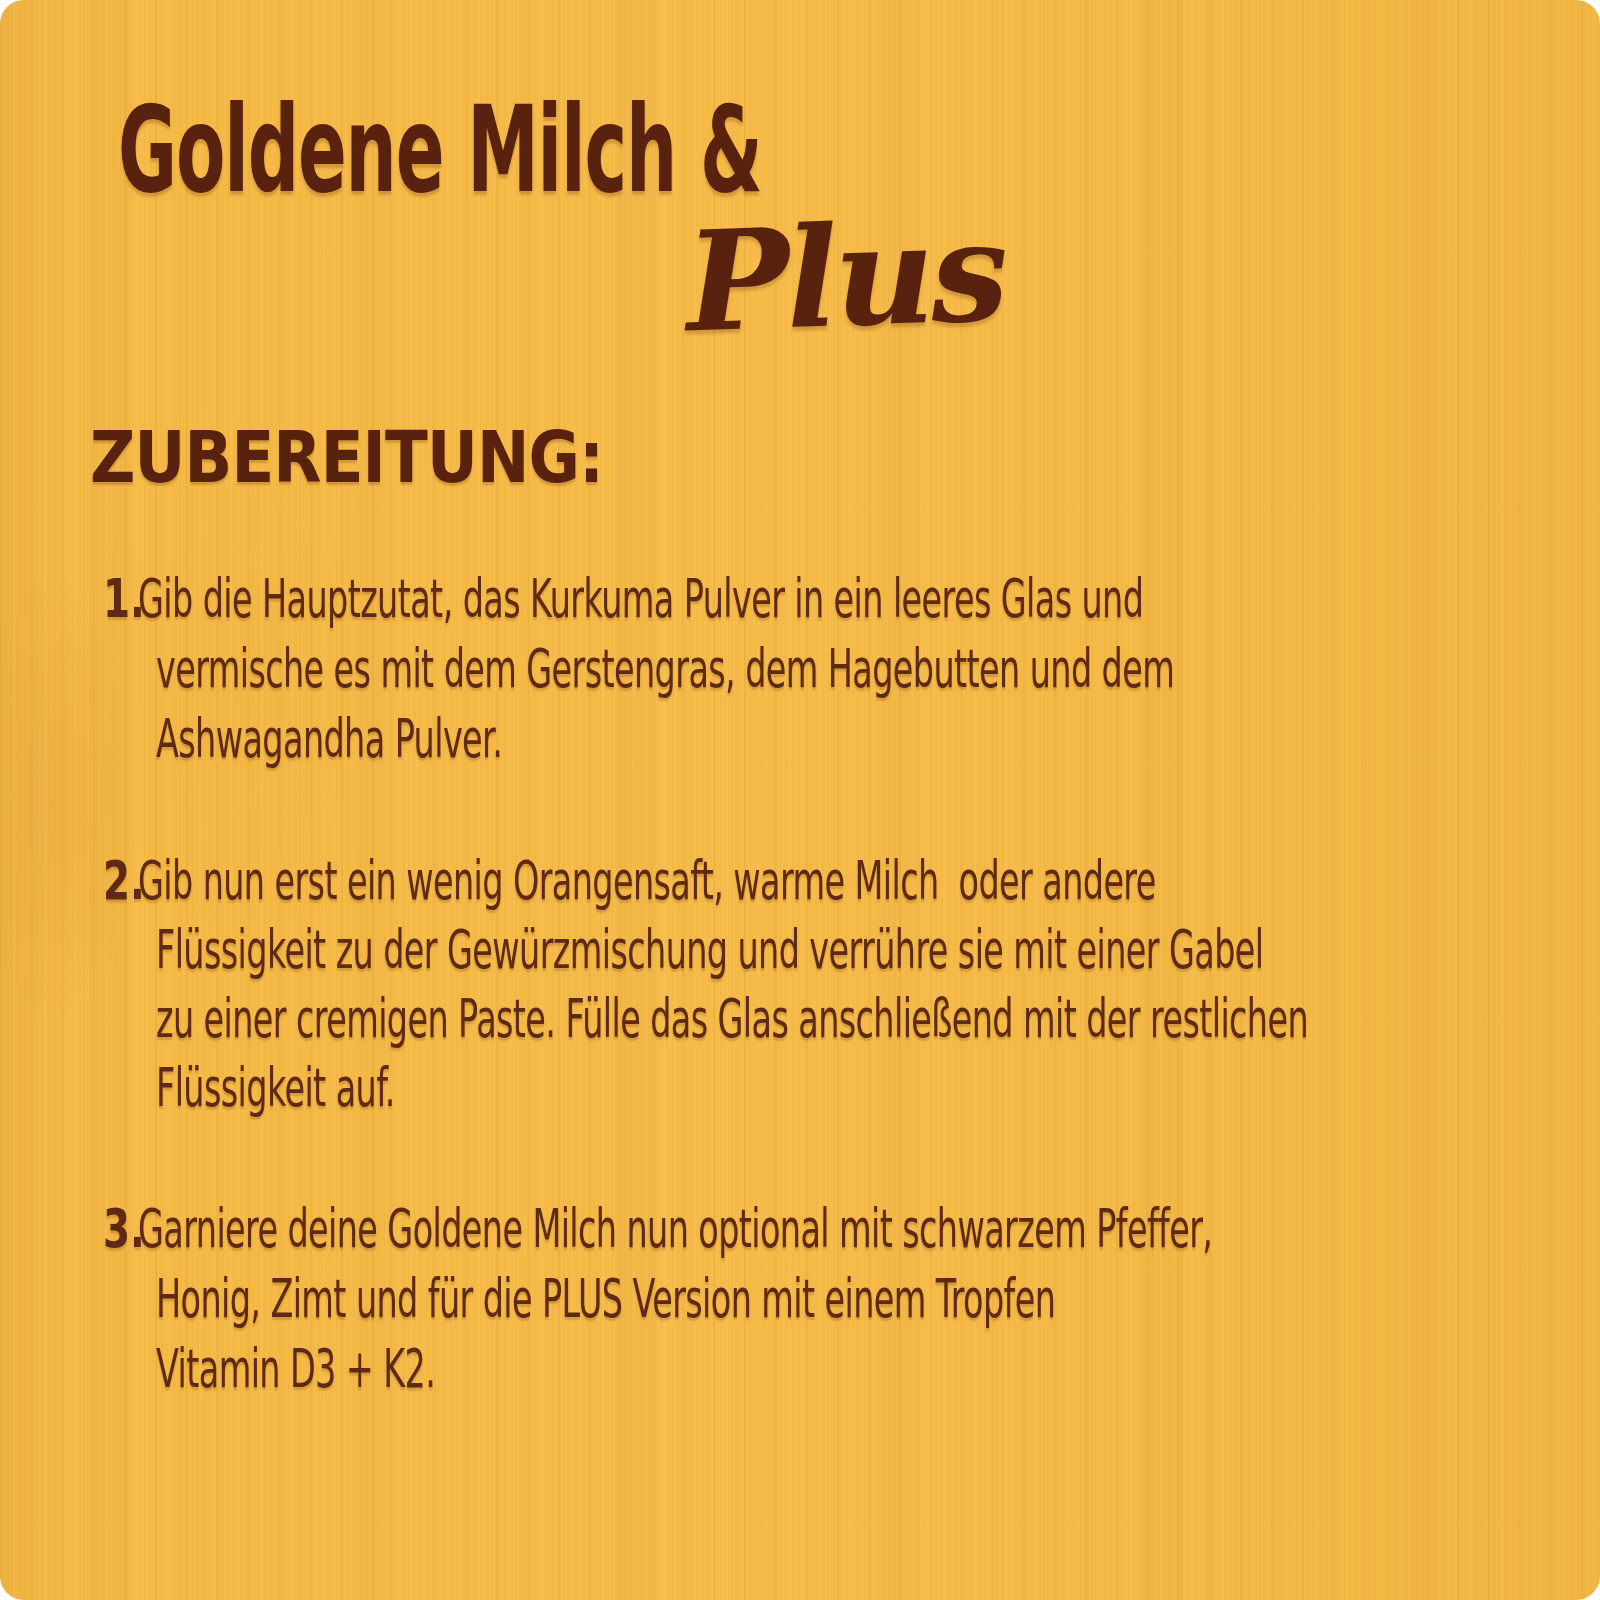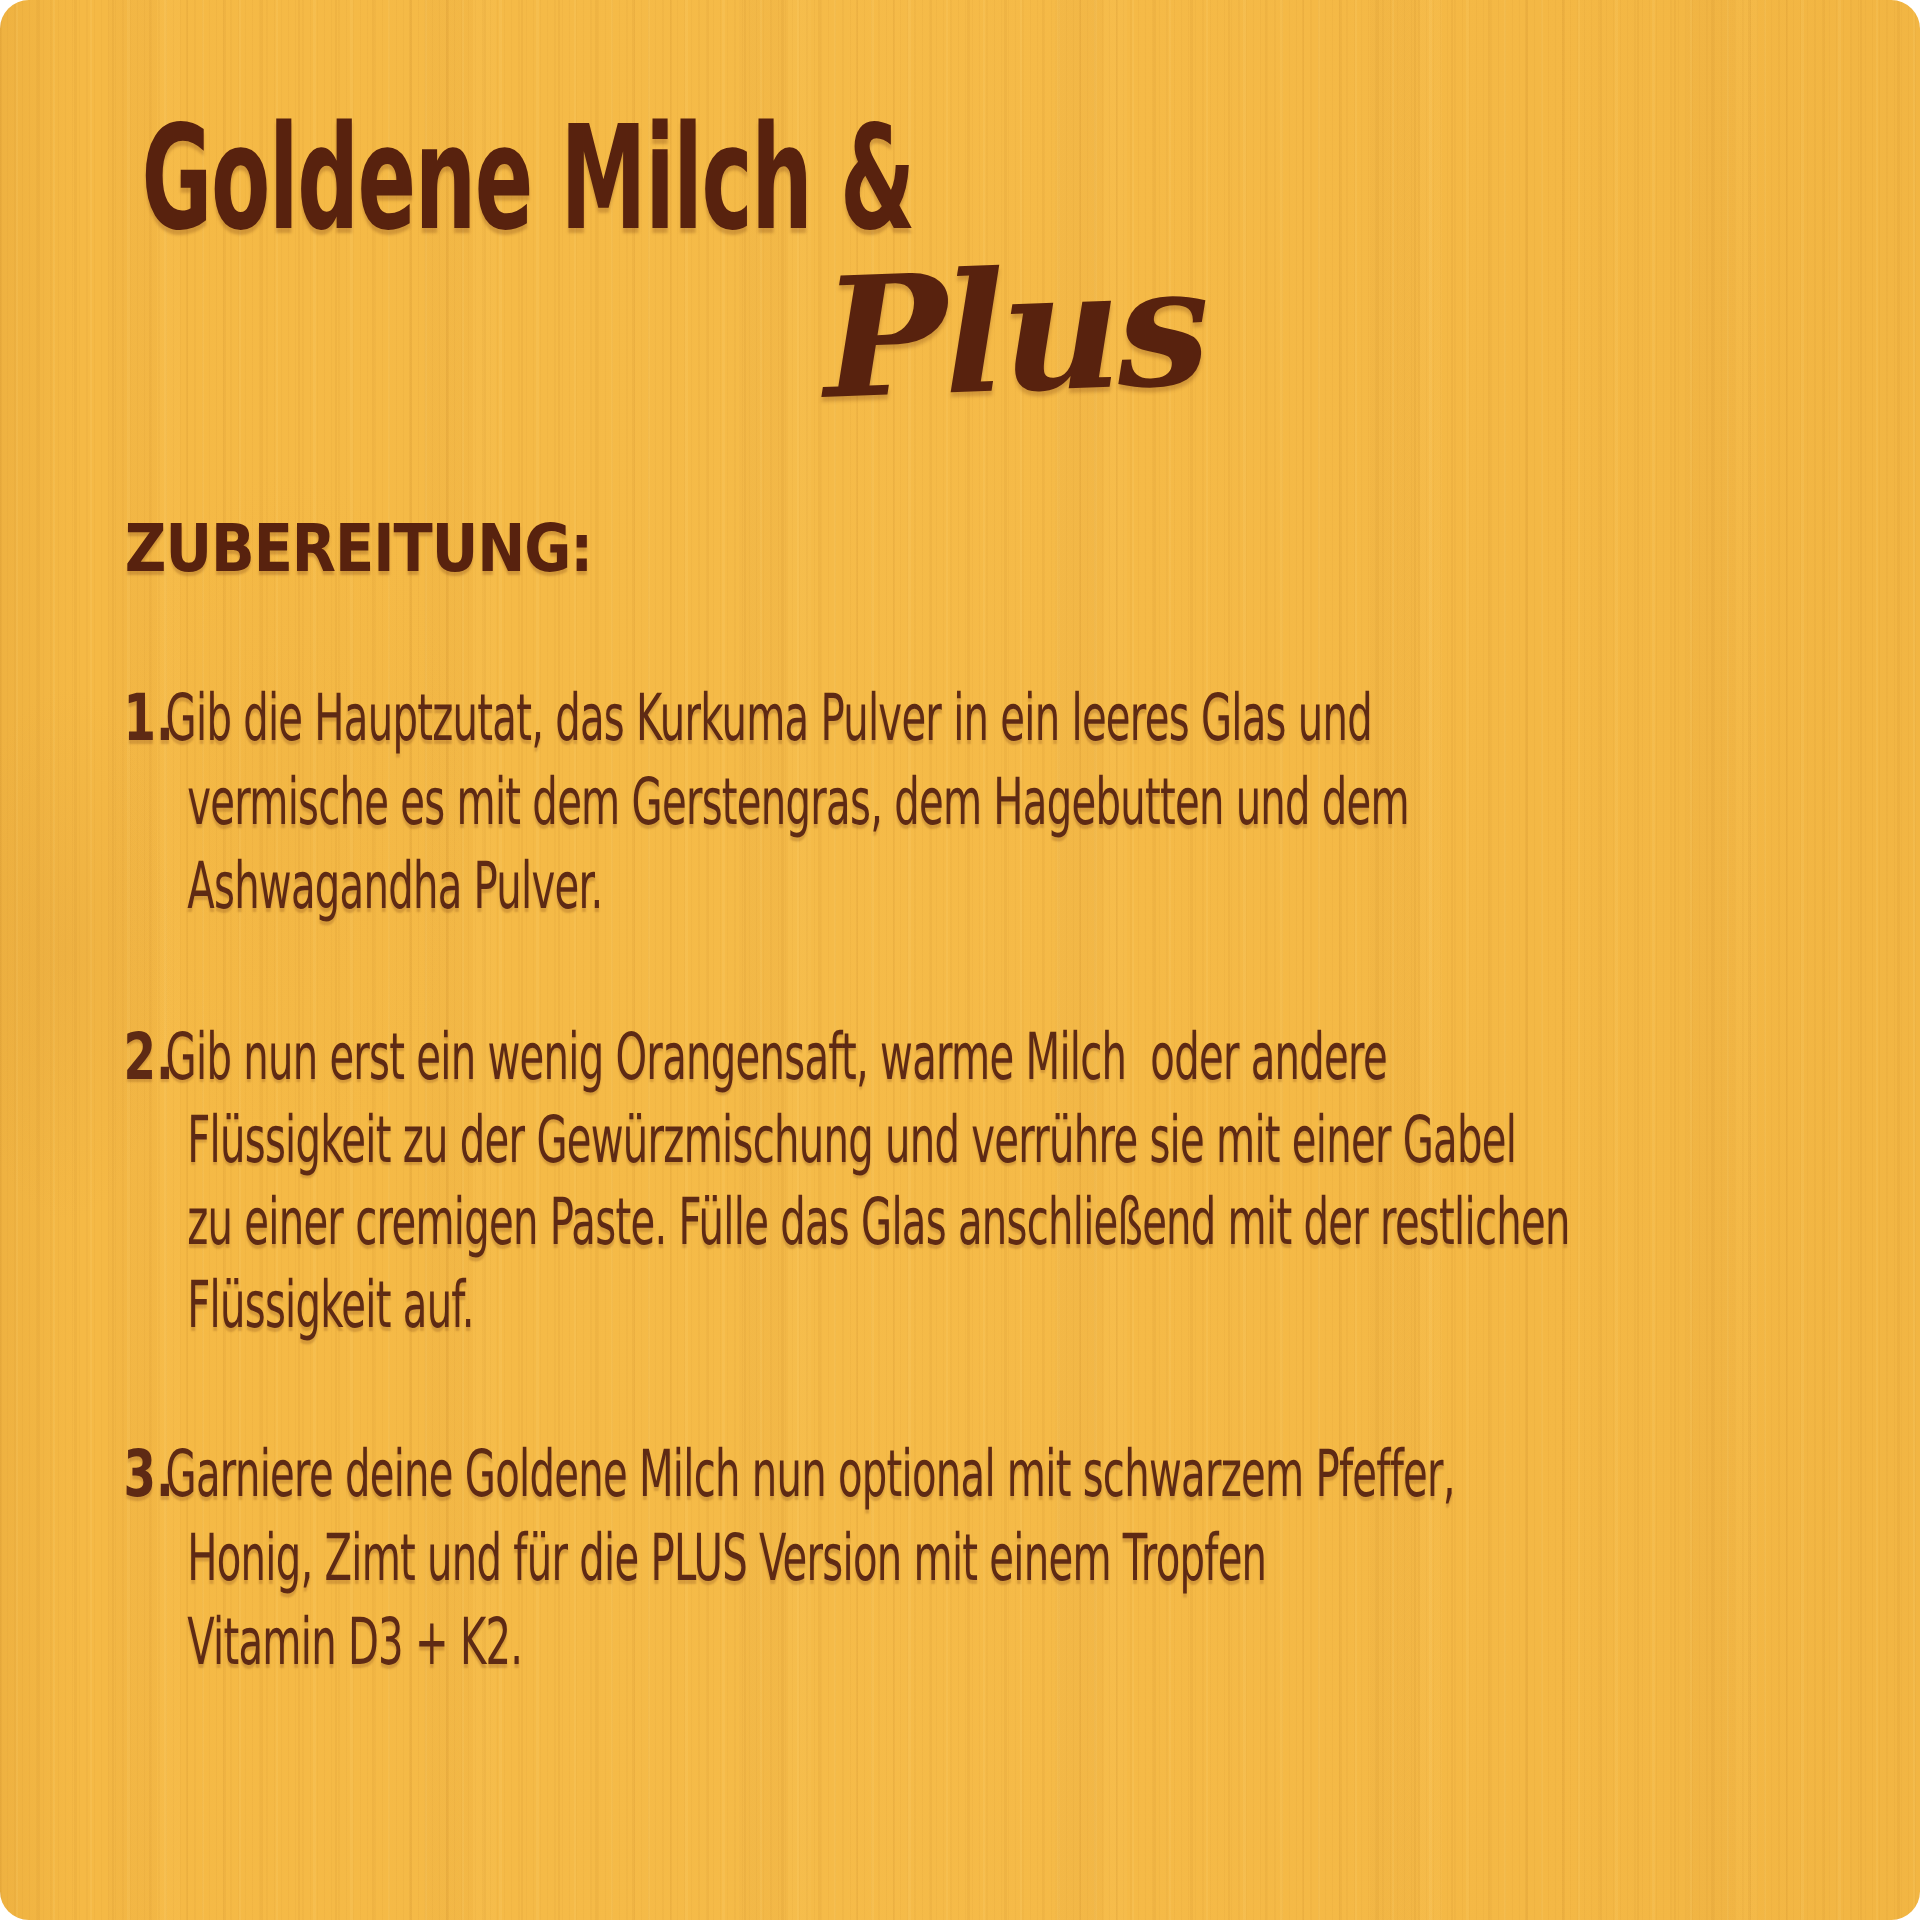--- a/index.html
+++ b/index.html
@@ -75,25 +75,25 @@
     font-weight: bold;
     font-size: 138px;
     line-height: 138px;
     letter-spacing: -4px;
     transform: rotate(-2deg);
     text-shadow: 0 4px 3px rgba(107,52,16,0.25);
   }
 
   .heading {
     position: absolute;
-    left: 104px;
+    left: 90px;
     top: 417px;
     color: #58220e;
     font-weight: bold;
-    font-size: 55px;
+    font-size: 72px;
     line-height: 80px;
     text-shadow: 0 3px 2px rgba(107,52,16,0.25);
   }
 
   .step {
     position: absolute;
     left: 103px;
     color: #5e2a14;
     font-size: 54px;
     line-height: 70px;

